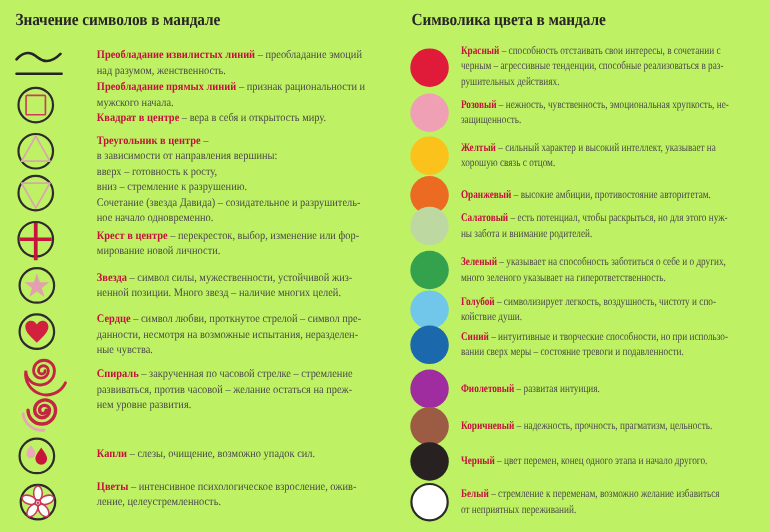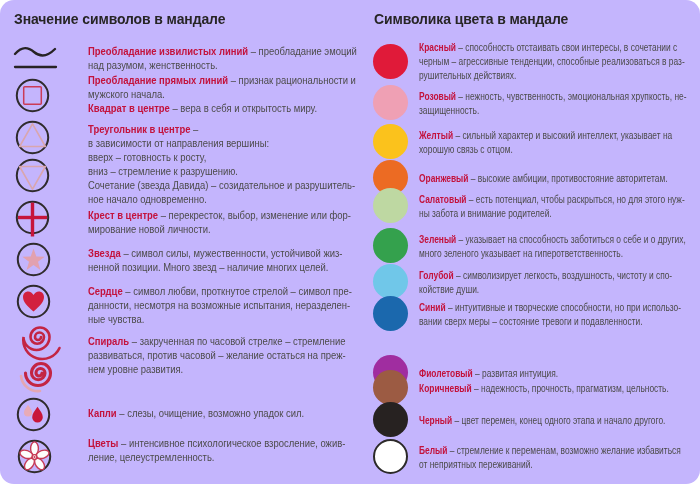--- a/index.html
+++ b/index.html
@@ -1,18 +1,18 @@
 <!DOCTYPE html>
 <html><head>
 <meta charset="utf-8">
 <style>
   * { margin:0; padding:0; box-sizing:border-box; }
   html,body { width:700px; height:484px; overflow:hidden; background:#ffffff; }
-  .page { position:relative; width:700px; height:484px; background:#c4b5fd;
-          font-family:Liberation Sans, sans-serif; color:#4c4b4a;border-radius:14px; }
+  .page { position:relative; width:700px; height:484px; background:#bef264;
+          font-family:Liberation Serif, serif; color:#4c4b4a; }
   .title { position:absolute; font-size:15.5px; font-weight:bold; color:#272525;
            letter-spacing:-0.1px; white-space:nowrap;
            transform:scaleX(0.9); transform-origin:0 0; }
   .txt { font-size:10.5px; line-height:14px; color:#4c4b4a; white-space:pre; }
   .txt b { color:#c3123c; font-weight:bold; }
   .left-txt { position:absolute; left:88px; transform:scaleX(0.9); transform-origin:0 0; }
   .ico { position:absolute; }
   .row { position:absolute; left:373px; display:flex; align-items:center; }
   .dot { width:35px; height:35px; border-radius:50%; flex:0 0 35px; margin-right:11px; }
   .dot.outlined { border:2px solid #2c2a29; background:#ffffff; }
@@ -149,21 +149,21 @@
   <div class="row" style="top:264px">
       <span class="dot" style="background: rgb(112, 199, 233);"></span>
       <p class="txt"><b>Голубой</b><span> – символизирует легкость, воздушность, чистоту и спо-
 койствие души.</span></p>
     </div>
   <div class="row" style="top:296px">
       <span class="dot" style="background: rgb(27, 104, 173);"></span>
       <p class="txt"><b>Синий</b><span> – интуитивные и творческие способности, но при использо-
 вании сверх меры – состояние тревоги и подавленности.</span></p>
     </div>
-  <div class="row" style="top:355px">
+  <div class="row" style="top:336px">
       <span class="dot" style="background: rgb(160, 45, 160);"></span>
       <p class="txt"><b>Фиолетовый</b><span> – развитая интуиция.</span></p>
     </div>
   <div class="row" style="top:370px">
       <span class="dot" style="background: rgb(156, 91, 67);"></span>
       <p class="txt"><b>Коричневый</b><span> – надежность, прочность, прагматизм, цельность.</span></p>
     </div>
   <div class="row" style="top:402px">
       <span class="dot" style="background: rgb(39, 34, 33);"></span>
       <p class="txt"><b>Черный</b><span> – цвет перемен, конец одного этапа и начало другого.</span></p>

